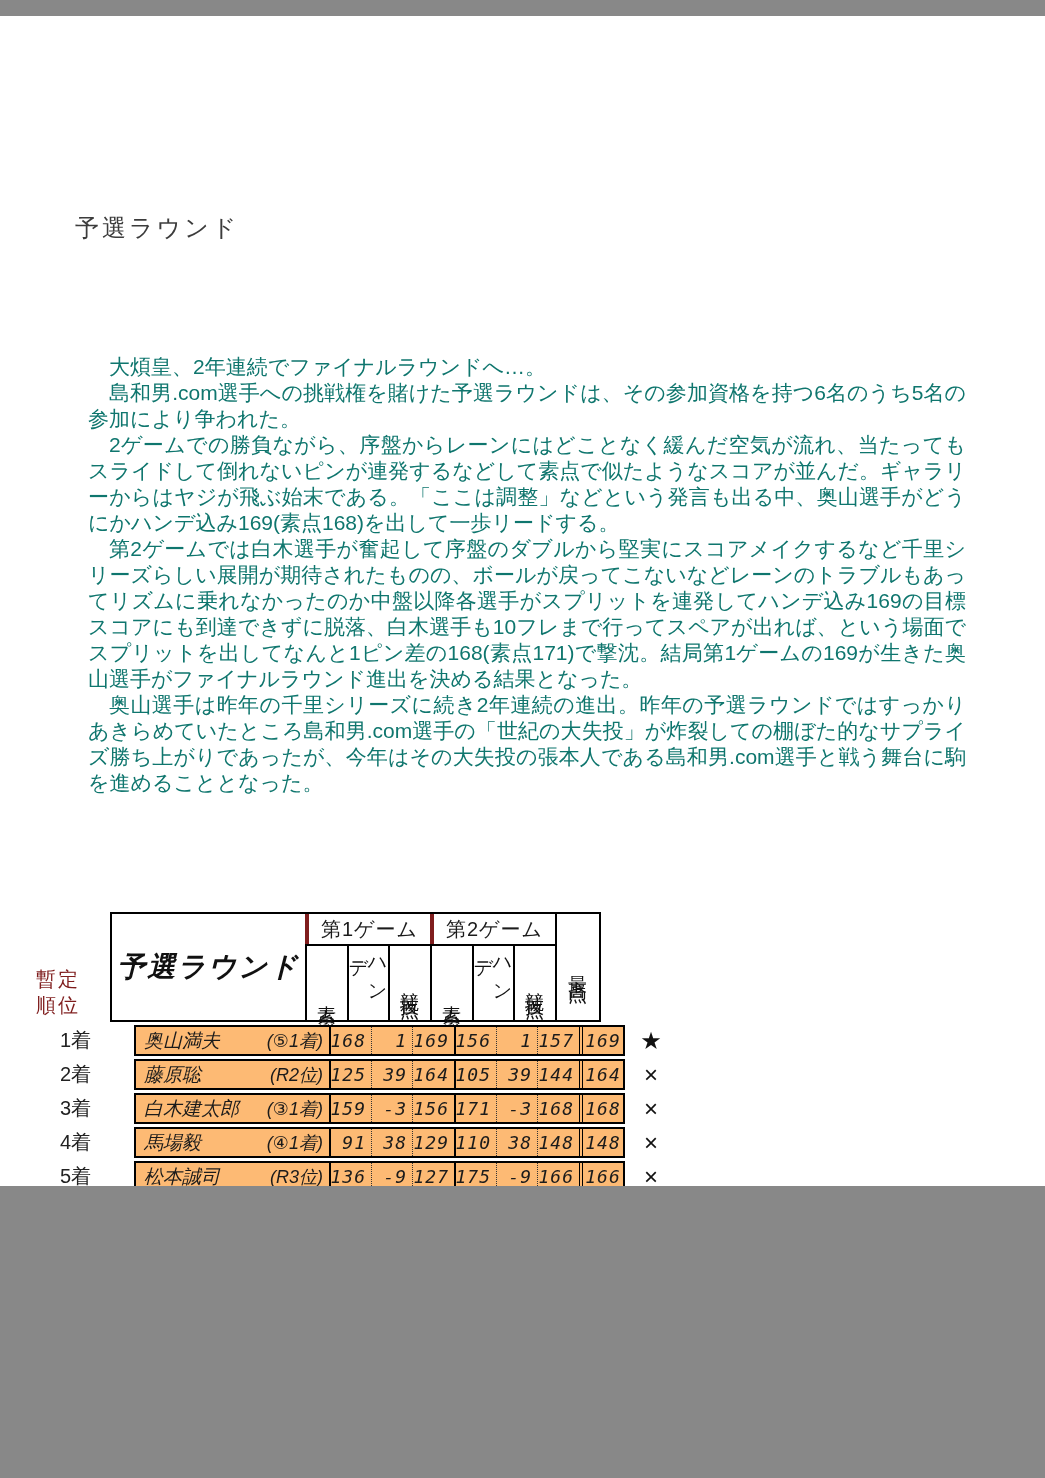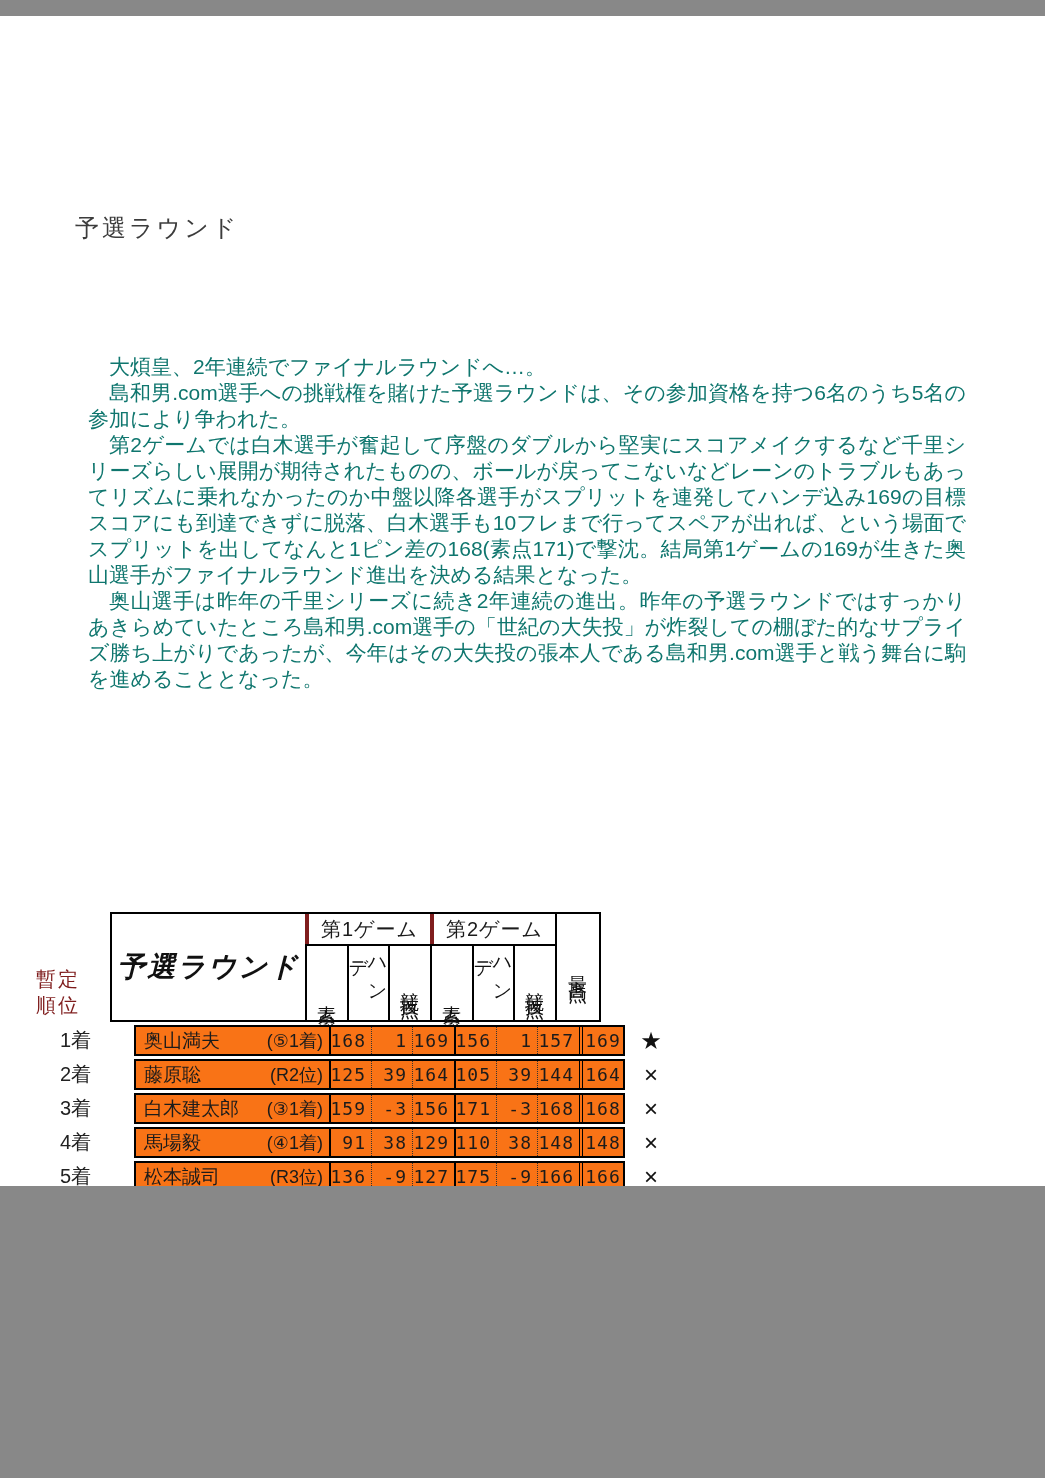--- a/index.html
+++ b/index.html
@@ -71,21 +71,21 @@
   }
   .h-sub{grid-row:2;border-left:2px solid #000;border-top:2px solid #000;}
   .vtext{
     writing-mode:vertical-rl;text-orientation:upright;
     font-size:19px;line-height:1;letter-spacing:4px;color:#111;
   }
   .h-sub.two{padding-top:22px;}
   
   .rbox{
     display:grid;grid-template-columns:var(--cols);
-    border:2px solid #000;height:27px;background:#f97316;
+    border:2px solid #000;height:27px;background:#fdba74;font-style:italic;
   }
   .rbox > div{display:flex;align-items:center;overflow:hidden;}
   .c-name{justify-content:space-between;padding:0 6px 0 8px;font-size:19px;white-space:nowrap;}
   .c-name .nt{font-size:18px;}
   .c-num{
     justify-content:flex-end;padding-right:5px;
     font-family:"DejaVu Sans Mono","Liberation Mono",monospace;
     font-size:18px;letter-spacing:1px;
   }
   .bl-solid{border-left:2px solid #000;}
@@ -106,20 +106,21 @@
 <body>
 
 <div class="page">
 
   <div class="page-header">予選ラウンド</div>
 
 
   <div class="article">
     <p>大煩皇、2年連続でファイナルラウンドへ…。</p>
     <p>島和男.com選手への挑戦権を賭けた予選ラウンドは、その参加資格を持つ6名のうち5名の参加により争われた。</p>
+    <p>2ゲームでの勝負ながら、序盤からレーンにはどことなく緩んだ空気が流れ、当たってもスライドして倒れないピンが連発するなどして素点で似たようなスコアが並んだ。ギャラリーからはヤジが飛ぶ始末である。「ここは調整」などという発言も出る中、奥山選手がどうにかハンデ込み169(素点168)を出して一歩リードする。</p>
     <p>第2ゲームでは白木選手が奮起して序盤のダブルから堅実にスコアメイクするなど千里シリーズらしい展開が期待されたものの、ボールが戻ってこないなどレーンのトラブルもあってリズムに乗れなかったのか中盤以降各選手がスプリットを連発してハンデ込み169の目標スコアにも到達できずに脱落、白木選手も10フレまで行ってスペアが出れば、という場面でスプリットを出してなんと1ピン差の168(素点171)で撃沈。結局第1ゲームの169が生きた奥山選手がファイナルラウンド進出を決める結果となった。</p>
     <p>奥山選手は昨年の千里シリーズに続き2年連続の進出。昨年の予選ラウンドではすっかりあきらめていたところ島和男.com選手の「世紀の大失投」が炸裂しての棚ぼた的なサプライズ勝ち上がりであったが、今年はその大失投の張本人である島和男.com選手と戦う舞台に駒を進めることとなった。</p>
   </div>
 
   <div class="table-area">
 
     <div class="trow">
       <div class="gutter">
         <div class="corner-label">
           <div>暫定</div>

